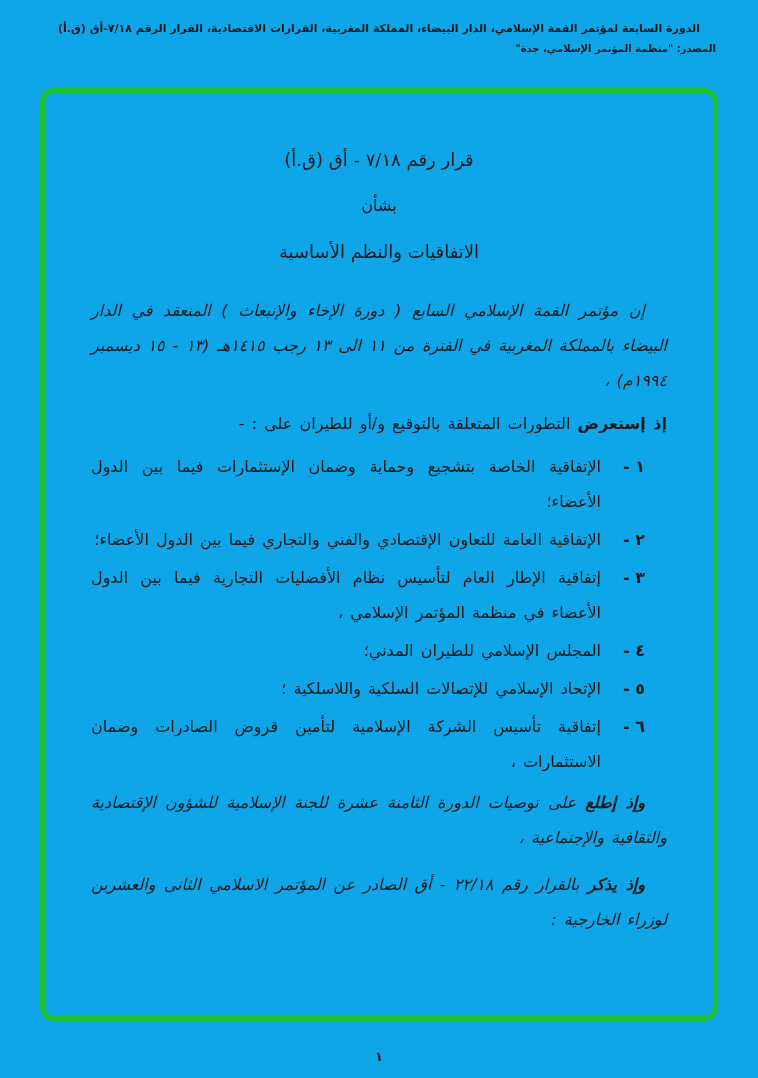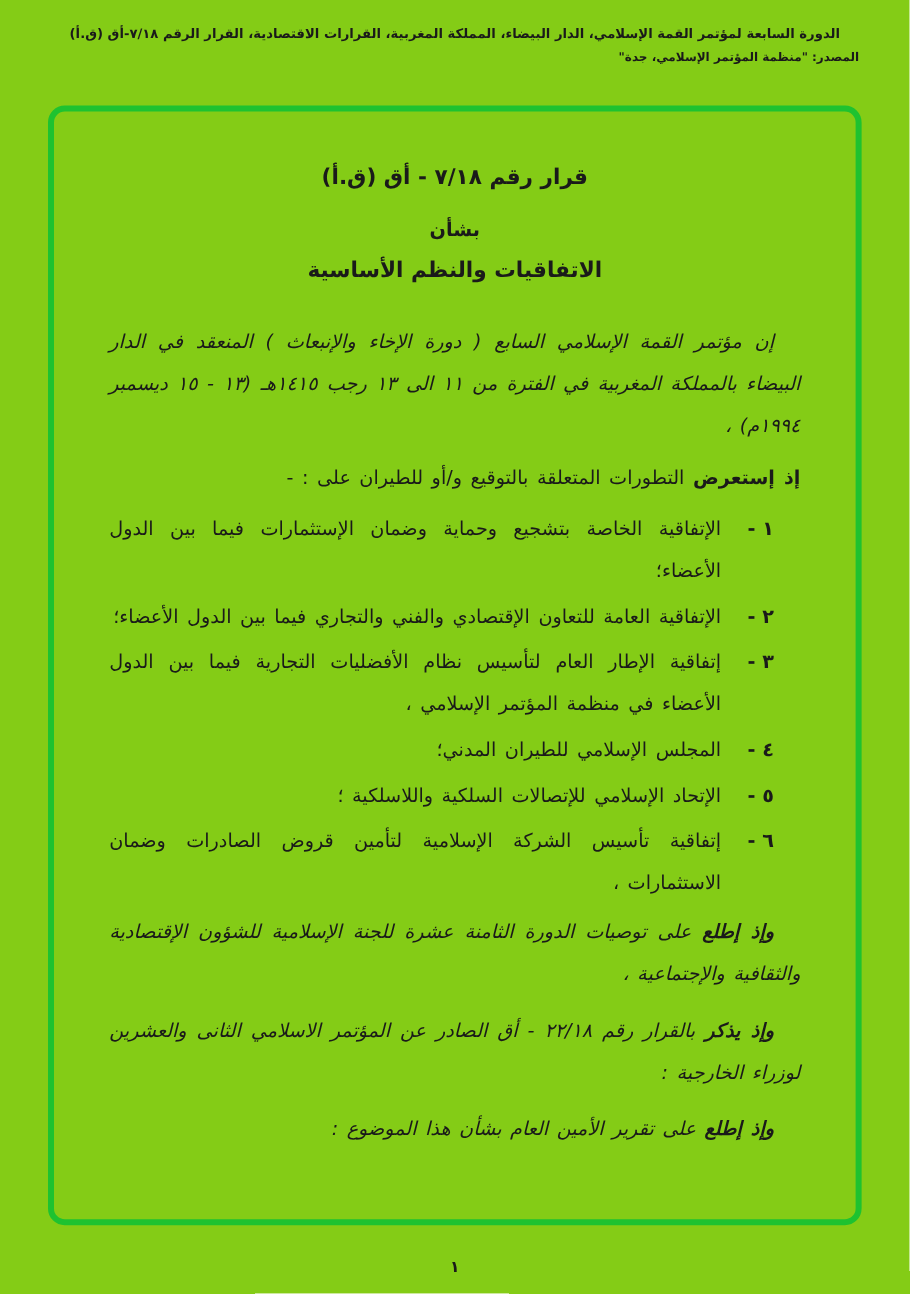--- a/index.html
+++ b/index.html
@@ -1,36 +1,36 @@
 <!DOCTYPE html>
 <html lang="ar" style="--green: #1ec230; --ink: #1a1a1a;"><head>
 <meta charset="utf-8">
 <style>
   :root { --green:#1ec230; --ink:#1a1a1a; }
   * { margin:0; padding:0; box-sizing:border-box; }
   html,body { background:#ffffff; }
   body { width:758px; height:1078px; }
   .page {
     position:relative; width:758px; height:1078px;
-    background:#84cc16; overflow:hidden;
+    background:#0ea5e9; overflow:hidden;
     font-family:"DejaVu Sans","Liberation Sans",sans-serif;
     color:var(--ink);
   }
   .doc-header { position:absolute; top:22px; left:42px; right:42px; direction:rtl; }
   .header-line1 { font-size:11px; font-weight:700; text-align:center; white-space:nowrap; }
   .header-line2 { font-size:10px; font-weight:700; text-align:right; margin-top:8px; padding-left:2px; }
 
   .green-frame {
     position:absolute; top:88px; left:40px; width:678px; height:933px;
     border:5px solid var(--green); border-radius:14px;
     padding:38px 46px 0 46px; direction:rtl; overflow:hidden;
   }
 
   .title-block { text-align:center; margin-bottom:24px; }
-  .title-line { font-weight:700; font-size:18px; line-height:34px; }
+  .title-line { font-weight:400; font-size:18px; line-height:34px;margin-top:12px; }
   .title-line.resolution { margin-bottom:10px; letter-spacing:0.5px; }
   .title-line.small { font-size:16px; }
 
   .para { font-size:16px; line-height:35px; text-align:justify; word-spacing:2px; margin-bottom:8px; direction:rtl; }
   .para.indent { text-indent:22px;font-style:italic; }
   .para.closing { margin-top:4px; margin-bottom:12px; }
   .lead { font-weight:700; }
 
   .agreement-list { list-style:none; margin:2px 0 6px 0; padding:0 22px 0 0; }
   .list-item { display:flex; gap:14px; font-size:16px; line-height:35px; margin-bottom:3px; direction:rtl; }
@@ -88,19 +88,18 @@
       <li class="list-item">
         <span class="num">٦ -</span>
         <span class="item-text">إتفاقية تأسيس الشركة الإسلامية لتأمين قروض الصادرات وضمان الاستثمارات ،</span>
       </li>
     </ol>
 
     <p class="para indent closing"><span class="lead">وإذ إطلع</span><span> على توصيات الدورة الثامنة عشرة للجنة الإسلامية للشؤون الإقتصادية والثقافية والإجتماعية ،</span></p>
 
     <p class="para indent closing"><span class="lead">وإذ يذكر</span><span> بالقرار رقم ٢٢/١٨ - أق الصادر عن المؤتمر الاسلامي الثانى والعشرين لوزراء الخارجية :</span></p>
 
-    <p class="para indent closing"><span class="lead">وإذ إطلع</span><span> على تقرير الأمين العام بشأن هذا الموضوع :</span></p>
 
   </section>
 
   <div class="page-number">١</div>
 
 </div>
 
 </body></html>

